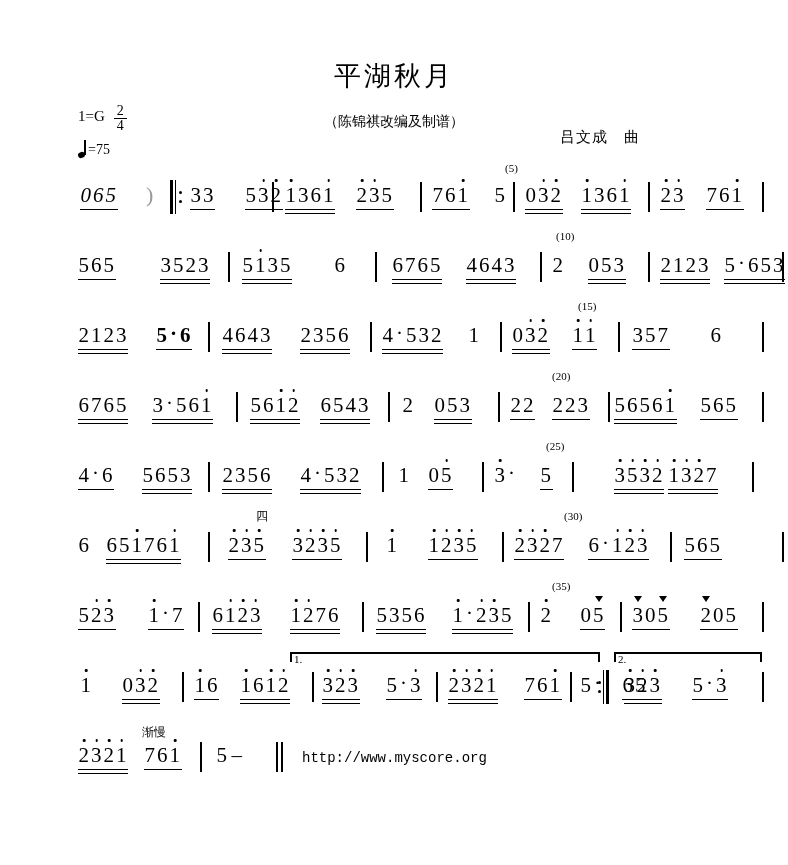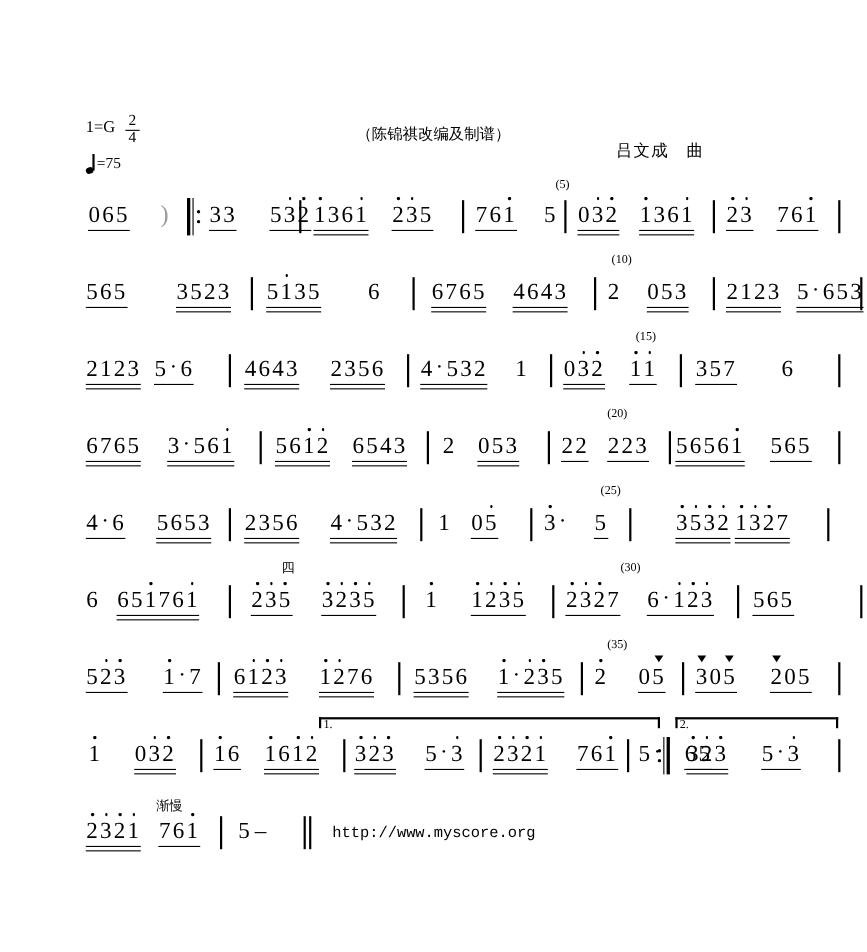--- a/index.html
+++ b/index.html
@@ -81,20 +81,21 @@
   .volta .lbl{position:absolute;left:4px;top:1px;font-family:"Liberation Serif",serif;font-size:11px;}
   .paren{position:absolute;font-family:"Liberation Serif",serif;font-size:22px;color:#999;}
   .url{position:absolute;font-family:"Liberation Serif",serif;font-size:14px;}
   .dash{display:inline-block;padding:0 3px;font-size:21px;}
 </style>
 </head>
 <body>
 
 <div id="sheet">
 
+  <div class="title">平湖秋月</div>
   <div class="subtitle">（陈锦祺改编及制谱）</div>
   <div class="composer">吕文成　曲</div>
 
   <div class="keyblock">
     <div class="keyline">
       <span class="keysig">1=G</span>
       <span class="meter">
         <span class="num">2</span>
         <span class="bar"></span>
         <span class="den">4</span>
@@ -105,21 +106,21 @@
         <span class="head"></span>
           <span class="stem"></span>
       </span>
       <span>=75</span>
     </div>
   </div>
 
   <div class="row" style="top:158px;">
     <div class="rowinner">
       <span class="paren" style="left:146px;bottom:12px;">)</span>
-      <span class="cell" style="left:80px;">
+      <span class="cell" style="left:80px;font-style:italic;">
         <span class="grp"><span class="chars b1"><span class="n">0</span><span class="n">6</span><span class="n">5</span></span></span>
       </span>
 
       <span class="rep" style="left:170px;width:14px;">
         <i class="thick" style="left:0;"></i>
           <i class="thin" style="left:5px;"></i>
         <span class="d" style="left:9px;top:11px;"></span>
           <span class="d" style="left:9px;top:20px;"></span>
       </span>
       <span class="cell" style="left:190px;">
@@ -194,21 +195,21 @@
       </span>
       <span class="bl" style="left:782px;"></span>
     </div>
   </div>
 
   <div class="row" style="top:298px;">
     <div class="rowinner">
       <span class="cell" style="left:78px;">
         <span class="grp"><span class="chars b2"><span class="n">2</span><span class="n">1</span><span class="n">2</span><span class="n">3</span></span></span>
       </span>
-      <span class="cell" style="left:140px;">
+      <span class="cell" style="left:156px;font-weight:bold;">
         <span class="grp"><span class="chars b1"><span class="n">5</span><span class="dot">·</span><span class="n">6</span></span></span>
       </span>
       <span class="bl" style="left:208px;"></span>
       <span class="cell" style="left:222px;">
         <span class="grp"><span class="chars b2"><span class="n">4</span><span class="n">6</span><span class="n">4</span><span class="n">3</span></span></span>
       </span>
       <span class="cell" style="left:300px;">
         <span class="grp"><span class="chars b2"><span class="n">2</span><span class="n">3</span><span class="n">5</span><span class="n">6</span></span></span>
       </span>
       <span class="bl" style="left:370px;"></span>

